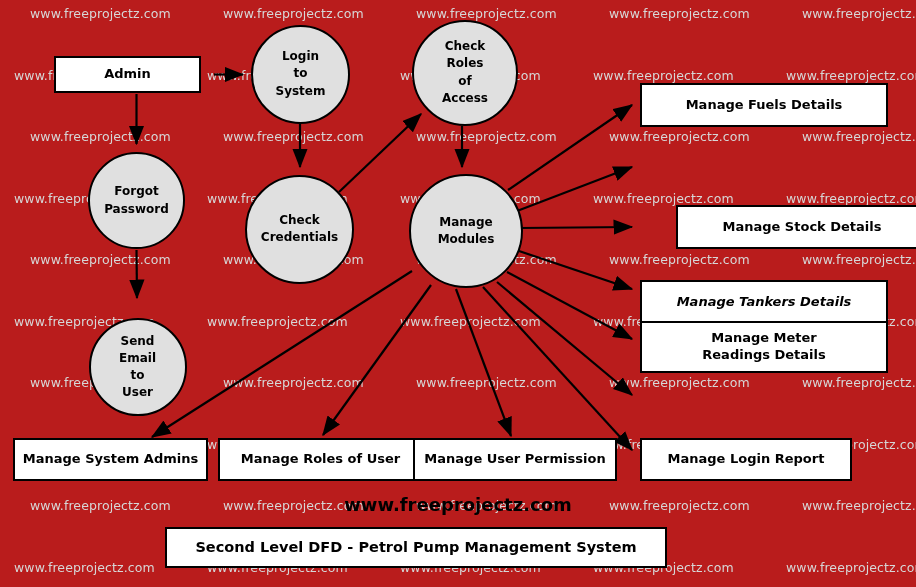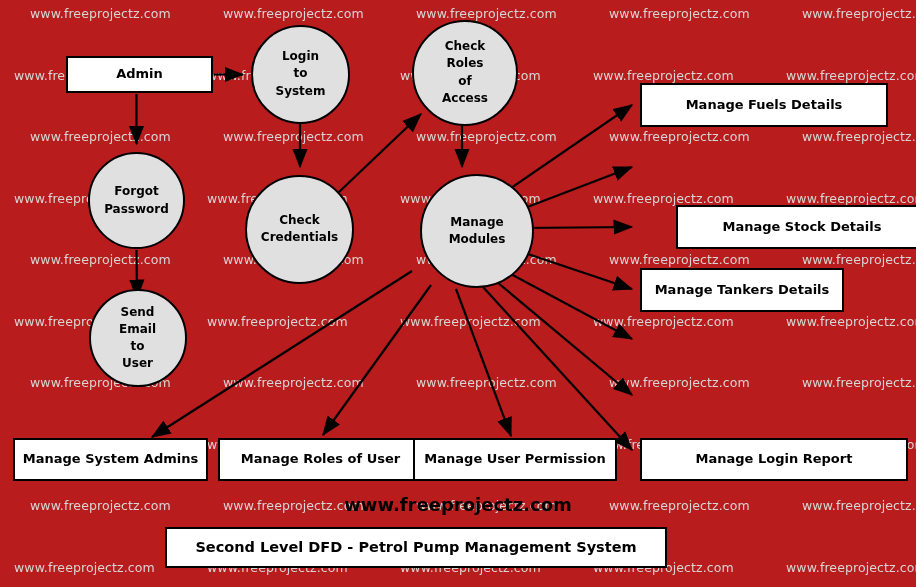--- a/index.html
+++ b/index.html
@@ -180,21 +180,21 @@
         <path d="M 507,272 L 632,339" marker-end="url(#arrowhead)"></path>
         <path d="M 497,282 L 632,395" marker-end="url(#arrowhead)"></path>
         <path d="M 483,287 L 632,450" marker-end="url(#arrowhead)"></path>
         <path d="M 412,271 L 152,437" marker-end="url(#arrowhead)"></path>
         <path d="M 431,285 L 323,435" marker-end="url(#arrowhead)"></path>
         <path d="M 456,289 L 511,436" marker-end="url(#arrowhead)"></path>
       </g>
   </svg>
 
   <div id="nodes">
-      <div class="node rect" style="left: 66px; top: 56px; width: 147px; height: 37px; text-align: center;">
+      <div class="node rect" style="left: 54px; top: 56px; width: 147px; height: 37px; text-align: center;">
         <span class="node-label">Admin</span>
       </div>
       <div class="node circle" style="left: 251px; top: 24.5px; width: 99px; height: 99px;">
         <span class="node-label">Login
 to
 System</span>
       </div>
       <div class="node circle" style="left: 412px; top: 19.5px; width: 106px; height: 106px;">
         <span class="node-label">Check
 Roles
@@ -202,40 +202,44 @@
 Access</span>
       </div>
       <div class="node circle" style="left: 88px; top: 152px; width: 97px; height: 97px;">
         <span class="node-label">Forgot
 Password</span>
       </div>
       <div class="node circle" style="left: 245px; top: 174.5px; width: 109px; height: 109px;">
         <span class="node-label">Check
 Credentials</span>
       </div>
-      <div class="node circle" style="left: 420px; top: 174px; width: 114px; height: 114px;">
+      <div class="node circle" style="left: 409px; top: 174px; width: 114px; height: 114px;">
         <span class="node-label">Manage
 Modules</span>
       </div>
-      <div class="node circle" style="left: 88.5px; top: 289px; width: 98px; height: 98px;">
+      <div class="node circle" style="left: 88.5px; top: 318px; width: 98px; height: 98px;">
         <span class="node-label">Send
 Email
 to
 User</span>
       </div>
       <div class="node rect" style="left: 640px; top: 83px; width: 248px; height: 44px;">
         <span class="node-label">Manage Fuels Details</span>
       </div>
       <div class="node rect" style="left: 676px; top: 205px; width: 252px; height: 44px;">
         <span class="node-label">Manage Stock Details</span>
       </div>
-      <div class="node rect" style="left: 640px; top: 268px; width: 204px; height: 44px;">
+      <div class="node rect" style="left: 640px; top: 280px; width: 248px; height: 44px; font-style: italic;">
         <span class="node-label">Manage Tankers Details</span>
       </div>
-      <div class="node rect" style="left: 640px; top: 438px; width: 268px; height: 43px;">
+      <div class="node rect" style="left: 640px; top: 321px; width: 248px; height: 52px;">
+        <span class="node-label">Manage Meter
+Readings Details</span>
+      </div>
+      <div class="node rect" style="left: 640px; top: 438px; width: 212px; height: 43px;">
         <span class="node-label">Manage Login Report</span>
       </div>
       <div class="node rect" style="left: 13px; top: 438px; width: 195px; height: 43px;">
         <span class="node-label">Manage System Admins</span>
       </div>
       <div class="node rect" style="left: 218px; top: 438px; width: 205px; height: 43px;">
         <span class="node-label">Manage Roles of User</span>
       </div>
       <div class="node rect" style="left: 413px; top: 438px; width: 204px; height: 43px;">
         <span class="node-label">Manage User Permission</span>

